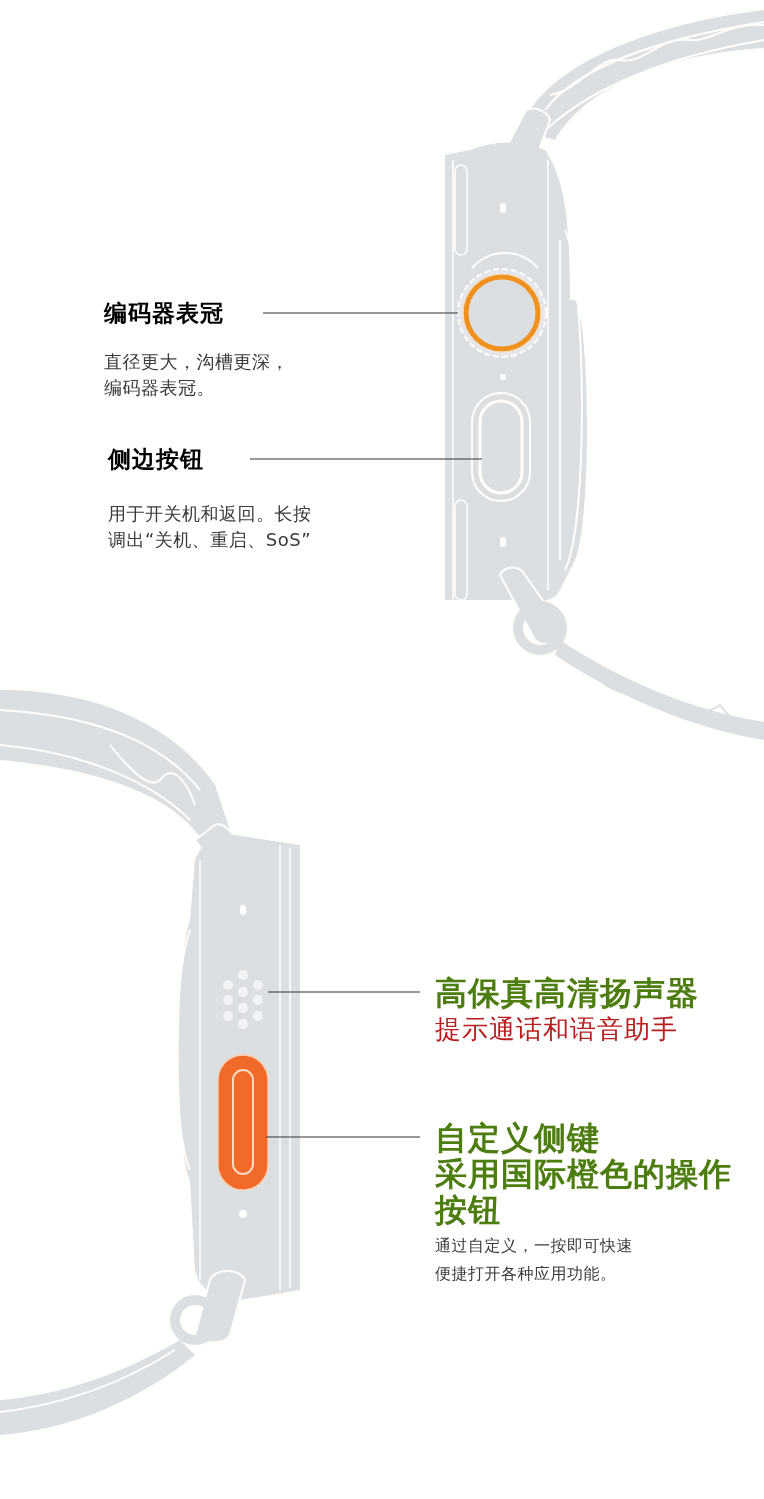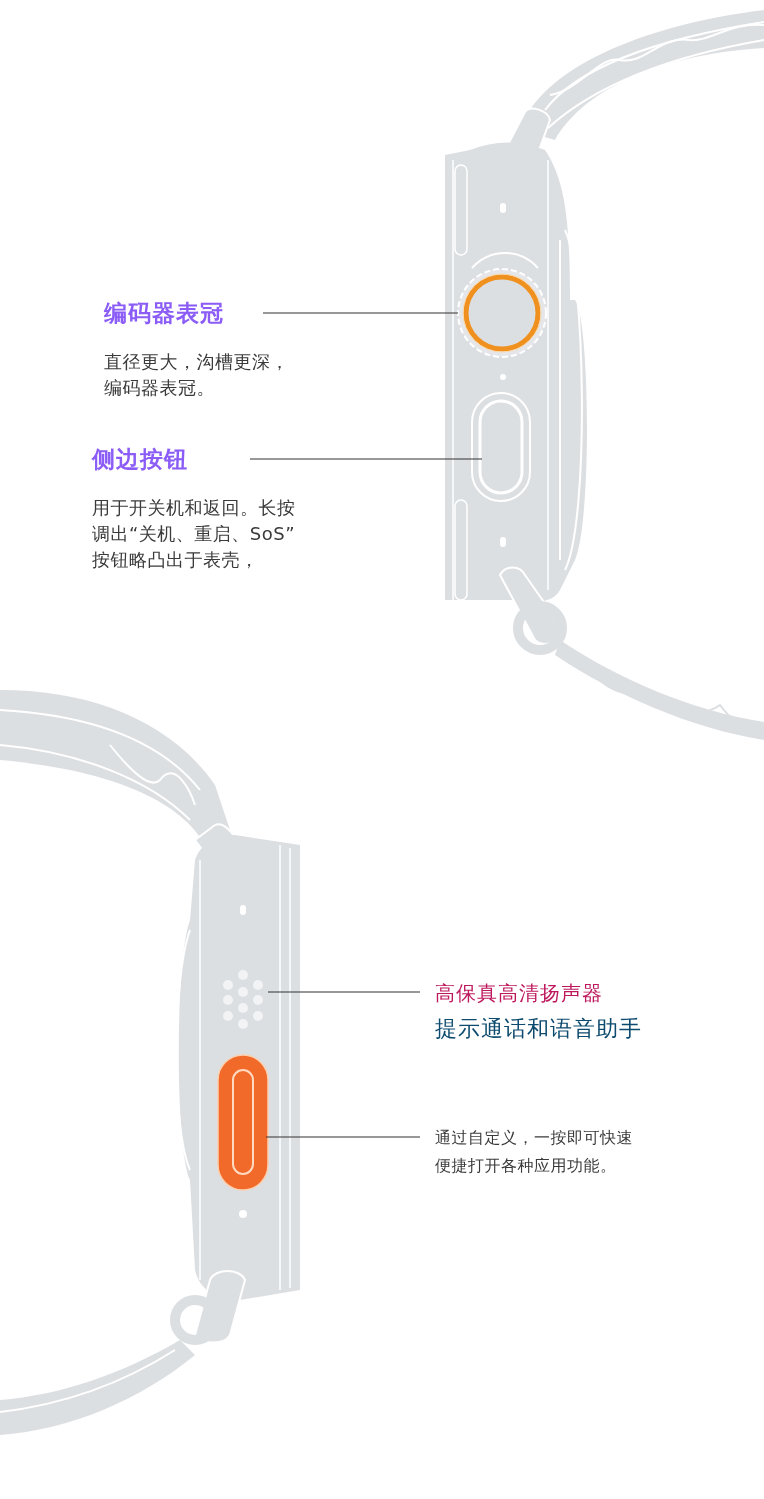--- a/index.html
+++ b/index.html
@@ -1,23 +1,23 @@
 <!DOCTYPE html>
 <html><head>
 <meta charset="utf-8">
 <style>
   html, body { margin:0; padding:0; background:#ffffff; }
   body { width:764px; height:1499px; position:relative; overflow:hidden;
          font-family:"DejaVu Sans","Liberation Sans",sans-serif; }
   .art { position:absolute; left:0; top:0; }
   .label { position:absolute; color:#222; }
-  .title { font-size:23px; font-weight:bold; color:#8b5cf6; letter-spacing:1px; line-height:32px; }
+  .title { font-size:23px; font-weight:bold; color:#000000; letter-spacing:1px; line-height:32px; }
   .desc { font-size:18px; color:#3a3a3a; line-height:26px; letter-spacing:0.5px; }
-  .desc-lg { font-size:22px; color:#0c4a6e; line-height:36px; letter-spacing:1px; }
-  .title-lg { font-size:20px; font-weight:normal; color:#be185d; line-height:36px; letter-spacing:1px; }
+  .desc-lg { font-size:26px; color:#b91c1c; line-height:36px; letter-spacing:1px; }
+  .title-lg { font-size:32px; font-weight:bold; color:#4d7c0f; line-height:36px; letter-spacing:1px; }
   .line-row { display:block; }
 </style>
 </head>
 <body>
 
 <svg class="art" width="764" height="1499" viewBox="0 0 764 1499">
 
   <g>
     <path d="M520,130 C540,70 640,25 764,10 L764,48 C650,55 580,95 555,140 Z" fill="#dcdfe2"></path>
     <path d="M545,110 C575,70 650,40 764,22" fill="none" stroke="#fff" stroke-width="2"></path>
@@ -112,34 +112,37 @@
 </svg>
 
 <div class="label" style="left:104px; top:297px;">
   <div class="title">编码器表冠</div>
   <div class="desc" style="margin-top:20px;">
     <span class="line-row">直径更大，沟槽更深，</span>
     <span class="line-row">编码器表冠。</span>
   </div>
 </div>
 
-<div class="label" style="left:92px; top:443px;">
+<div class="label" style="left:108px; top:443px;">
   <div class="title">侧边按钮</div>
-  <div class="desc" style="margin-top:20px;">
+  <div class="desc" style="margin-top:26px;">
     <span class="line-row">用于开关机和返回。长按</span>
     <span class="line-row">调出“关机、重启、SoS”</span>
-    <span class="line-row">按钮略凸出于表壳，</span>
   </div>
 </div>
 
 <div class="label" style="left:435px; top:975px;">
   <div class="title-lg">高保真高清扬声器</div>
   <div class="desc-lg">
     <span class="line-row">提示通话和语音助手</span>
   </div>
 </div>
 
 <div class="label" style="left:435px; top:1120px;">
+  <div class="title-lg">
+    <span class="line-row">自定义侧键</span>
+    <span class="line-row">采用国际橙色的操作按钮</span>
+  </div>
   <div class="desc" style="margin-top:4px; font-size:16px; line-height:28px;">
     <span class="line-row">通过自定义，一按即可快速</span>
     <span class="line-row">便捷打开各种应用功能。</span>
   </div>
 </div>
 
 </body></html>

